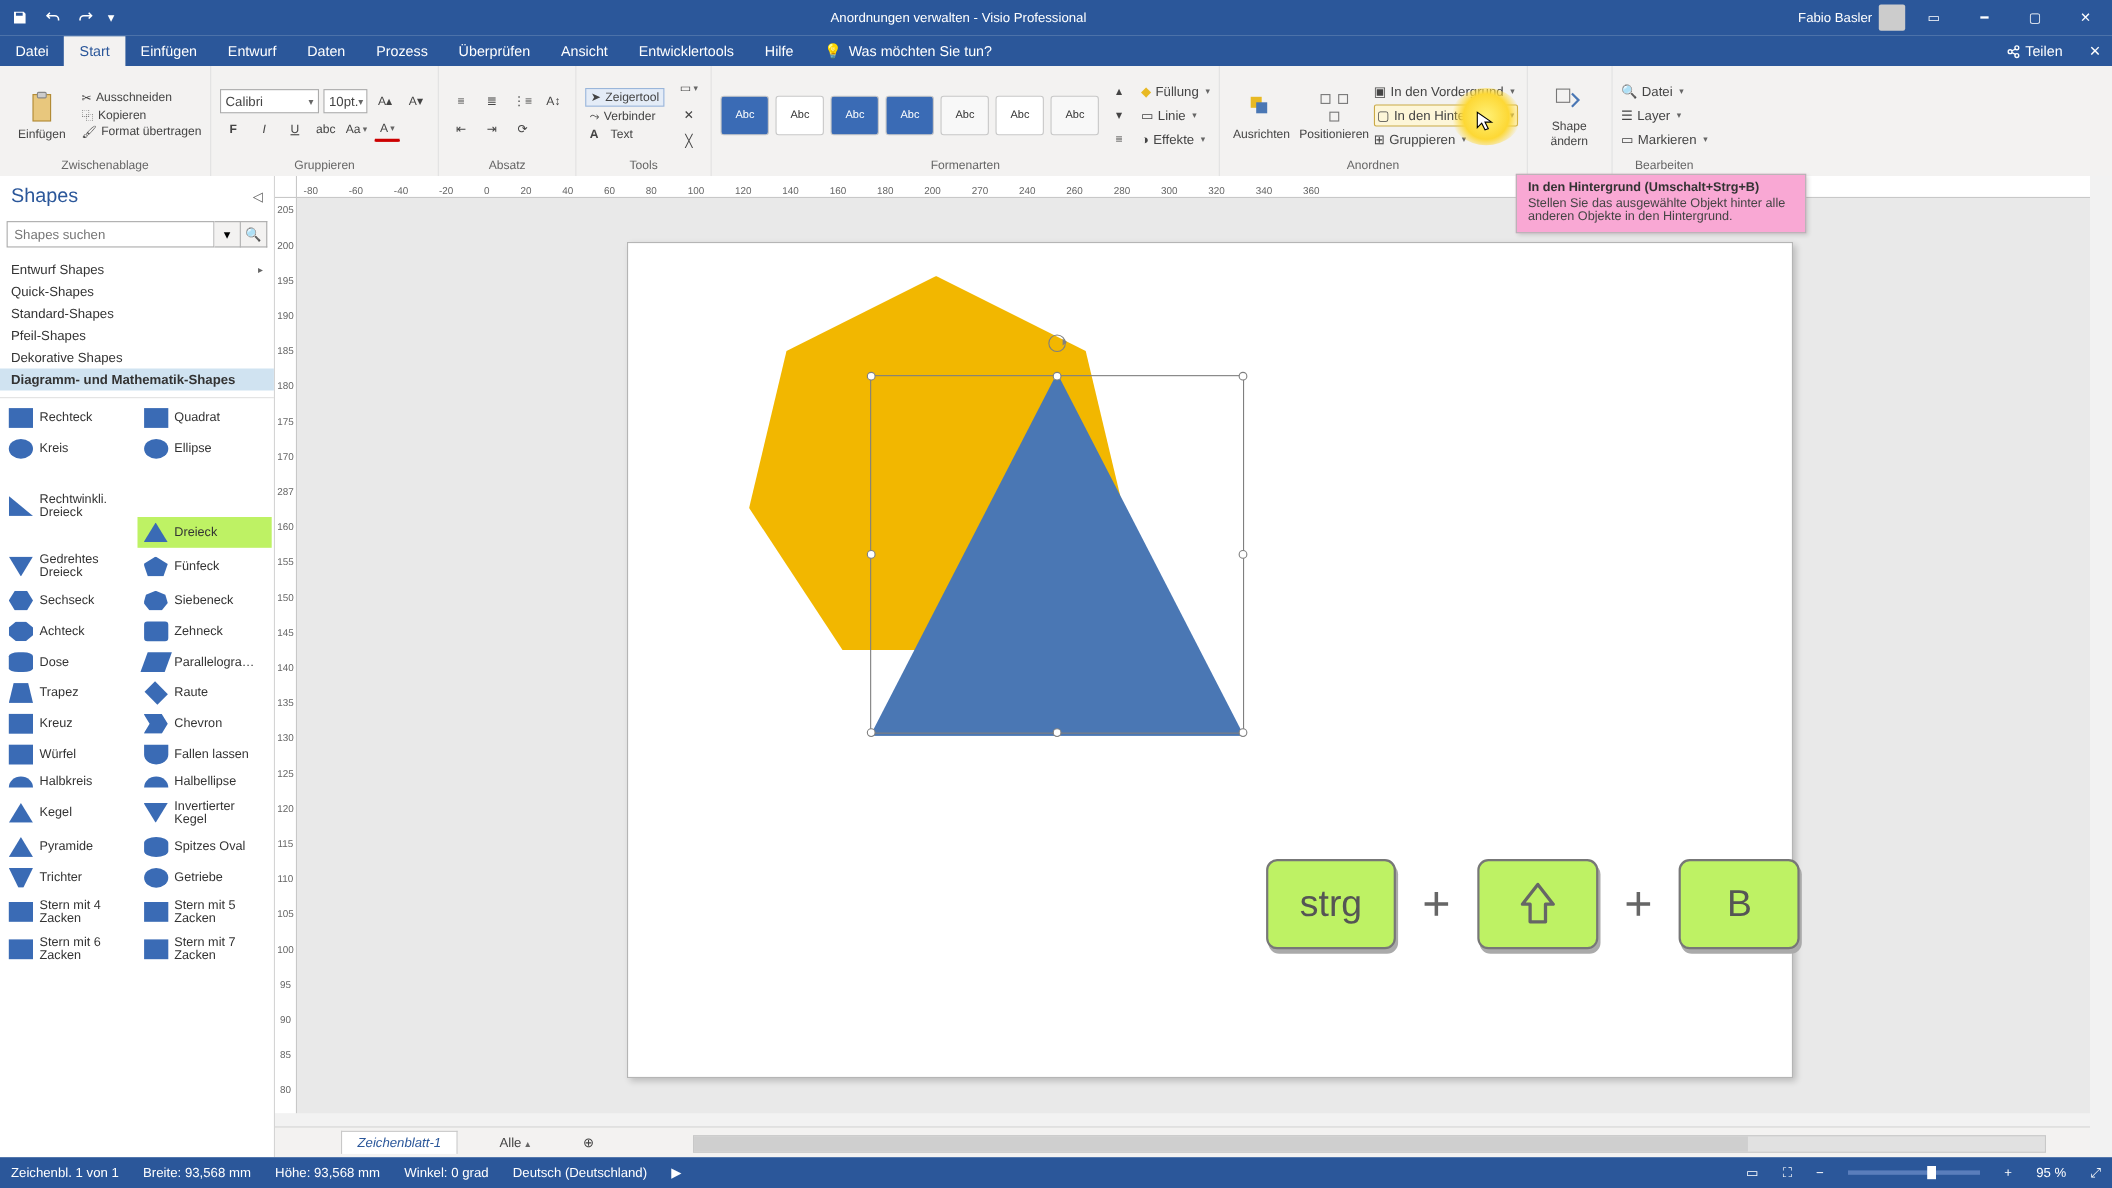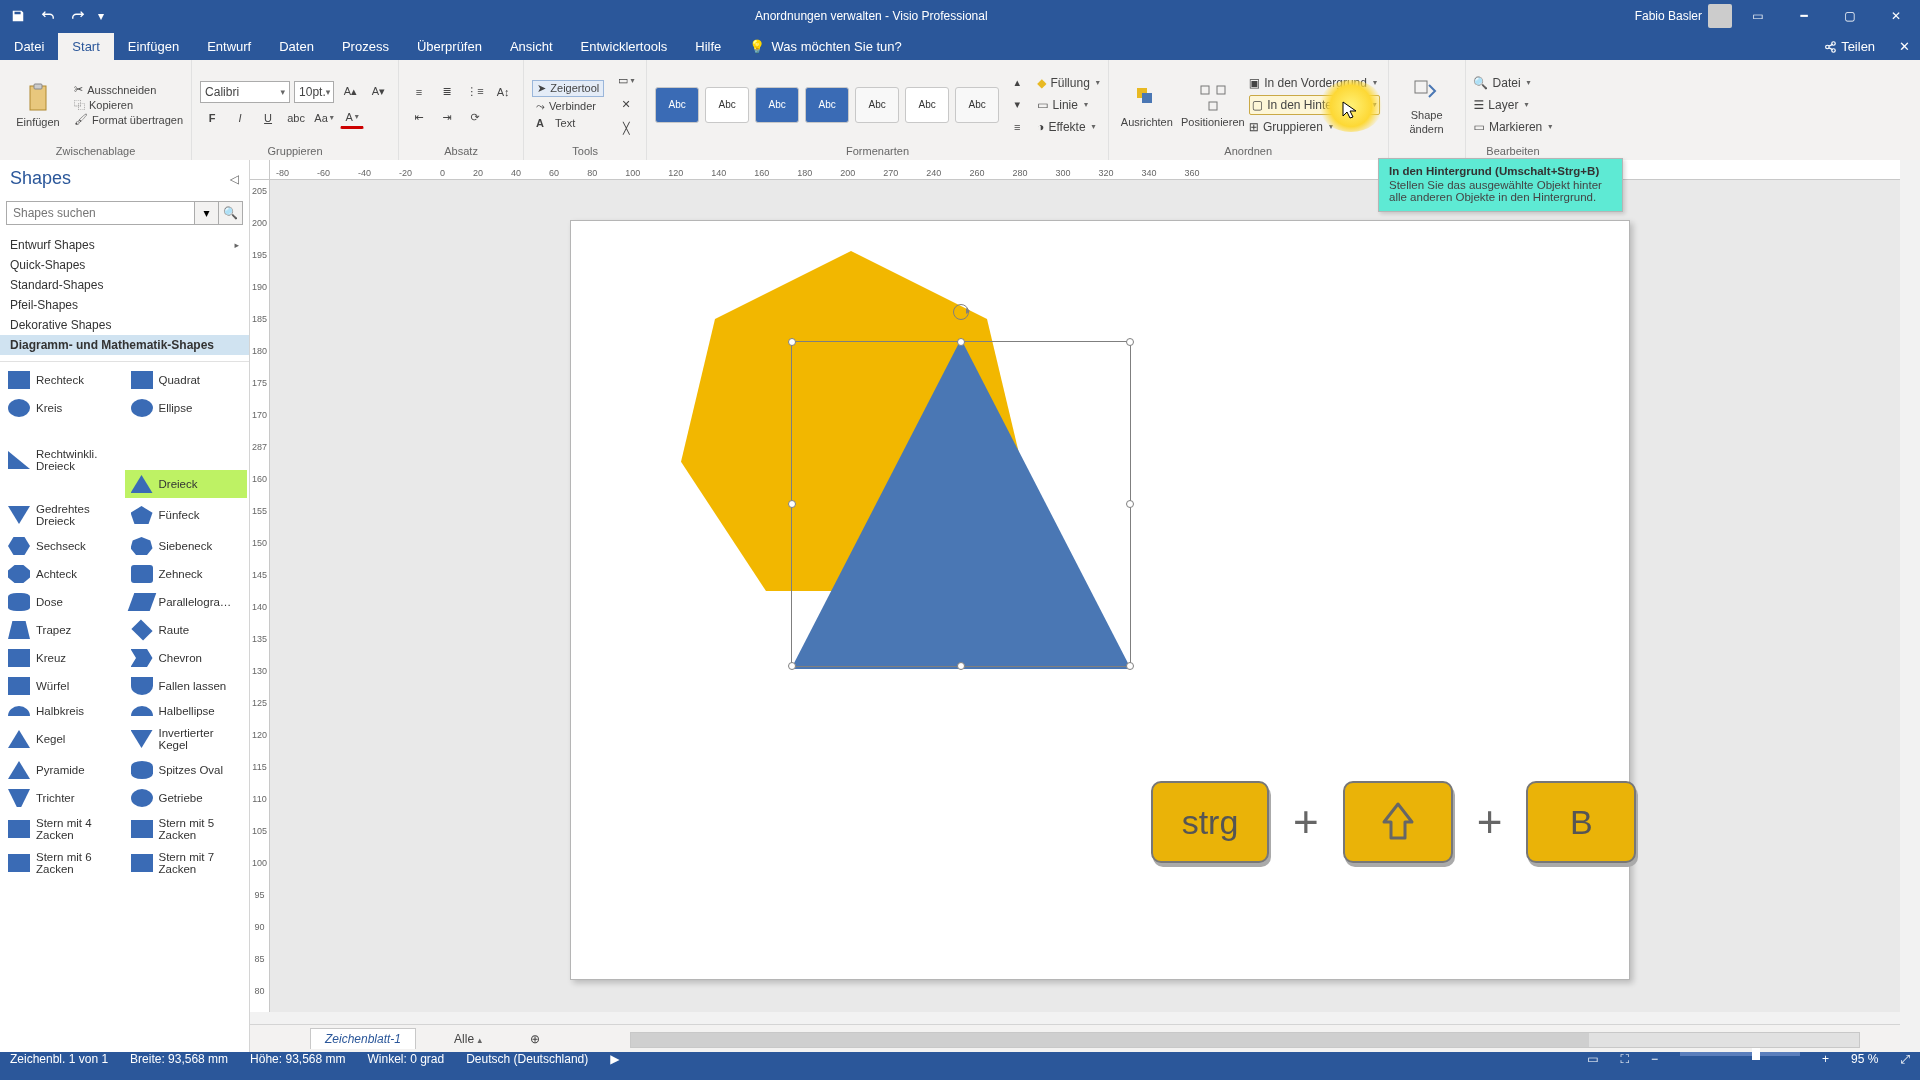--- a/index.html
+++ b/index.html
@@ -35,21 +35,21 @@
 .font-name { width: 90px; height: 22px; border: 1px solid #ababab; background: #fff; padding: 0 4px; font-size: 12px; display: flex; align-items: center; justify-content: space-between; }
 .font-size { width: 40px; height: 22px; border: 1px solid #ababab; background: #fff; padding: 0 4px; font-size: 12px; display: flex; align-items: center; justify-content: space-between; }
 .shape-style { width: 44px; height: 36px; border: 1px solid #c8c8c8; border-radius: 3px; display: flex; align-items: center; justify-content: center; font-size: 10px; color: #333; }
 .shape-style.blue { background: #3a6bb5; color: #fff; }
 .shape-style.white { background: #fff; }
 .shape-style.light { background: #f8f8f8; }
 .fill-row { display: flex; align-items: center; gap: 4px; font-size: 12px; height: 20px; }
 
 .arrange-hl { position: absolute; width: 64px; height: 52px; background: radial-gradient(circle, #fff176 0%, #fdd835 50%, rgba(253,216,53,0) 75%); border-radius: 50%; top: 20px; pointer-events: none; }
 
-.tooltip { position: absolute; background: #5eead4; border: 1px solid #b5b5b5; padding: 6px 10px 8px 10px; font-size: 11.5px; color: #444; box-shadow: 2px 2px 4px rgba(0,0,0,.15); width: 245px; z-index: 50; }
+.tooltip { position: absolute; background: #f9a8d4; border: 1px solid #b5b5b5; padding: 6px 10px 8px 10px; font-size: 11.5px; color: #444; box-shadow: 2px 2px 4px rgba(0,0,0,.15); width: 264px; z-index: 50; }
 .tooltip-title { font-weight: bold; margin-bottom: 2px; color: #333; }
 
 
 .workspace { position: absolute; top: 160px; left: 0; right: 0; bottom: 28px; display: flex; }
 
 
 .shapes-panel { width: 250px; border-right: 1px solid #d4d4d4; background: #fff; display: flex; flex-direction: column; font-size: 12px; }
 .shapes-hdr { padding: 8px 10px; font-size: 18px; color: #2b579a; display: flex; align-items: center; justify-content: space-between; }
 .shapes-search { margin: 4px 6px; display: flex; }
 .shapes-search input { flex: 1; height: 24px; border: 1px solid #ababab; padding: 0 6px; font-size: 12px; }
@@ -77,33 +77,33 @@
   clip-path: polygon(50% 0%, 90% 20%, 100% 62%, 75% 100%, 25% 100%, 0% 62%, 10% 20%); }
 .triangle { position: absolute; width: 340px; height: 330px; left: 220px; top: 118px; background: #4a77b4;
   clip-path: polygon(50% 0%, 100% 100%, 0% 100%); }
 .sel-box { position: absolute; border: 1px solid #7f7f7f; }
 .sel-handle { position: absolute; width: 8px; height: 8px; background: #fff; border: 1px solid #7f7f7f; border-radius: 50%; transform: translate(-50%, -50%); }
 .rotate-handle { position: absolute; width: 16px; height: 16px; border: 1.5px solid #7f7f7f; border-radius: 50%; transform: translate(-50%,-50%); }
 .rotate-handle::after { content:""; position:absolute; right:-2px; top:3px; width:0; height:0; border-left:4px solid #7f7f7f; border-top:3px solid transparent; border-bottom:3px solid transparent; }
 
 
 .key-overlay { position: absolute; left: 580px; top: 560px; display: flex; align-items: center; gap: 24px; }
-.key { width: 110px; height: 82px; background: #eab308; border: 2px solid #777; border-radius: 10px; box-shadow: 2px 4px 0 #aaa; display: flex; align-items: center; justify-content: center; font-size: 34px; color: #555; }
+.key { width: 110px; height: 82px; background: #bef264; border: 2px solid #777; border-radius: 10px; box-shadow: 2px 4px 0 #aaa; display: flex; align-items: center; justify-content: center; font-size: 34px; color: #555; }
 .key.wide { width: 118px; }
 .plus { font-size: 44px; color: #666; }
 
 
 .page-tabs { position: absolute; bottom: 0; left: 0; right: 20px; height: 28px; background: #f3f2f1; border-top: 1px solid #d4d4d4; display: flex; align-items: center; font-size: 12px; padding-left: 60px; gap: 28px;}
 .page-tab { border: 1px solid #c8c8c8; border-bottom: none; padding: 3px 14px; background: #fff; color: #2b579a; font-style: italic; }
 .page-tab-sm { padding: 3px 10px; color: #444; }
 .hscroll { position: absolute; left: 380px; right: 40px; bottom: 4px; height: 16px; background: #e1e1e1; border: 1px solid #c8c8c8; }
 .hscroll-thumb { position: absolute; left: 0; width: 78%; top: 0; bottom: 0; background: #cfcfcf; }
 
 
-.statusbar { position: absolute; bottom: 0; left: 0; right: 0; height: 28px; background: #2b579a; color: #fff; font-size: 12px; display: flex; align-items: flex-start; padding: 0 10px; gap: 22px; }
+.statusbar { position: absolute; bottom: 0; left: 0; right: 0; height: 28px; background: #2b579a; color: #fff; font-size: 12px; display: flex; align-items: center; padding: 0 10px; gap: 22px; }
 .statusbar .spacer { flex: 1; }
 .zoom-slider { width: 120px; height: 4px; background: #5a7ebc; position: relative; }
 .zoom-slider::after { content:""; position:absolute; left:60%; top:-4px; width:8px; height:12px; background:#fff; }
 
 .caret { font-size: 8px; margin-left: 2px; color: #666; }
 .chev { font-size: 9px; color: #666; }
 .cursor-ptr { position:absolute; width:20px; height:20px; z-index:60; }
 </style>
 </head>
 <body>

